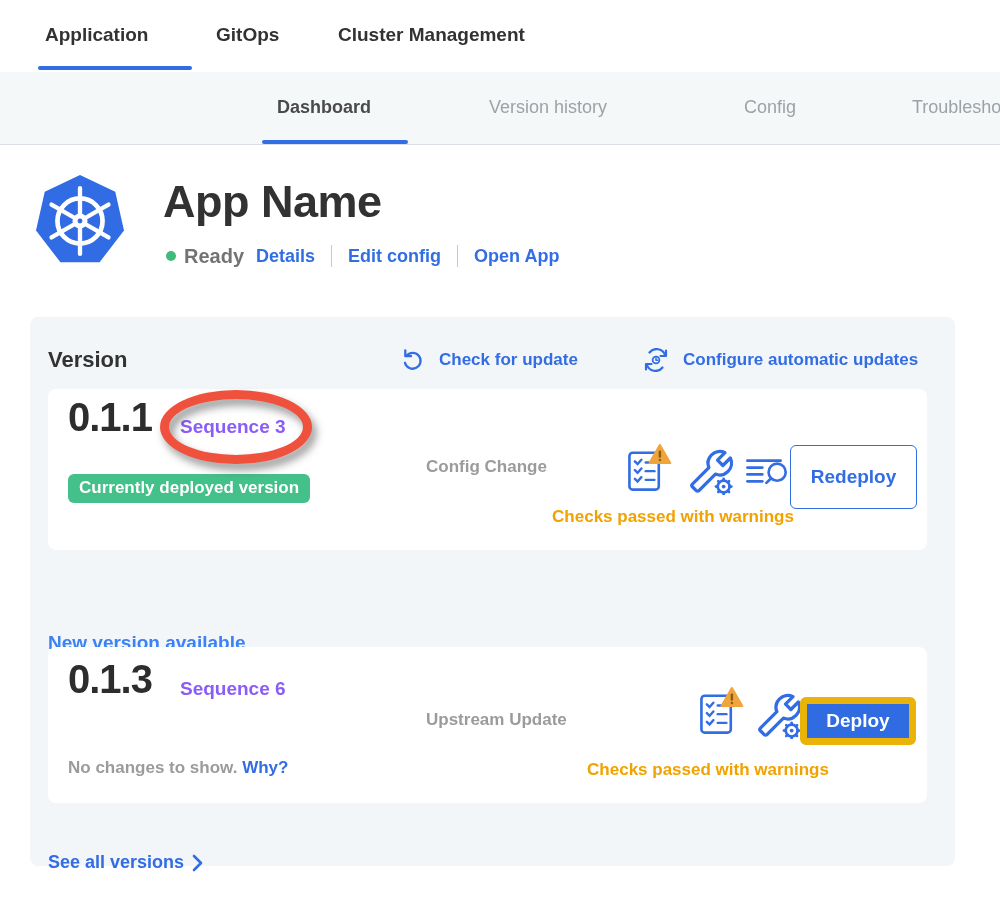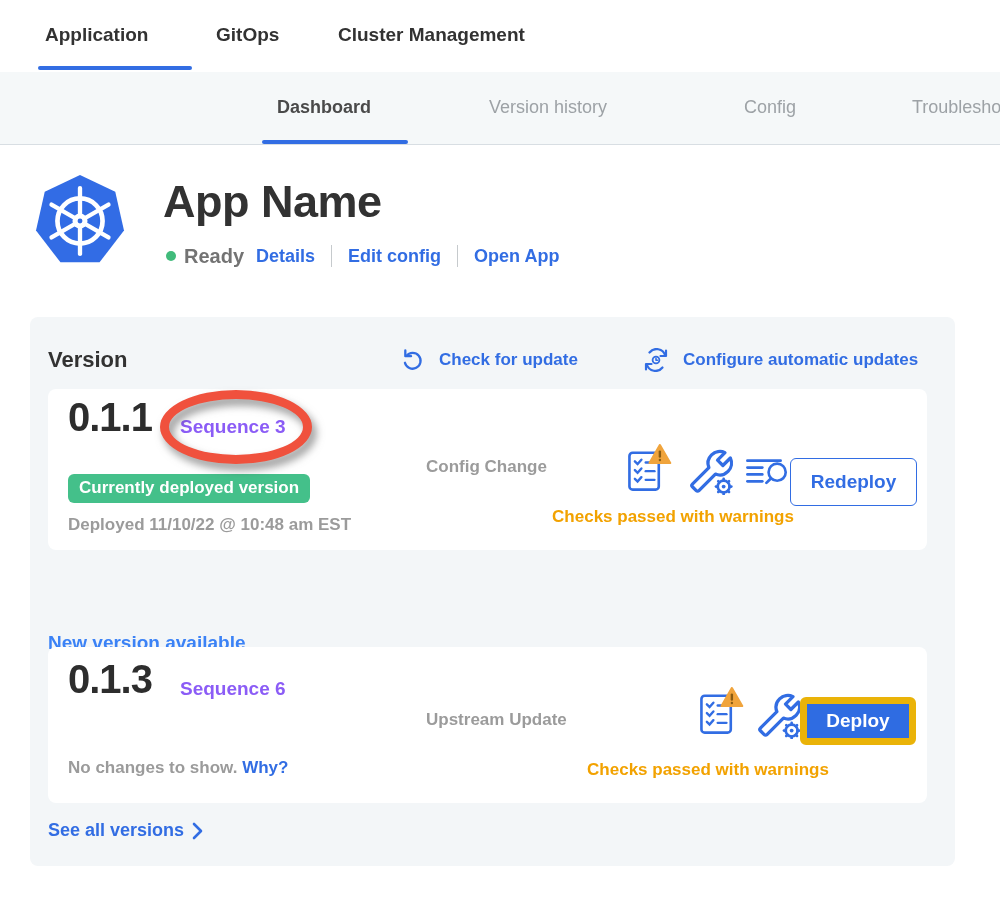--- a/index.html
+++ b/index.html
@@ -53,21 +53,21 @@
   .why { color:#326de3; font-weight:700; cursor:pointer; }
 
   .btn { position:absolute; display:flex; align-items:center; justify-content:center;
     font-size:19px; font-weight:700; border-radius:6px; cursor:pointer; }
   .btn-outline { background:#fff; border:1.5px solid #326de3; color:#326de3; }
   .btn-primary { background:#2f6ce2; border:7px solid #eab308; color:#fff; }
 
   .status-icon { position:absolute; cursor:pointer; }
 
   .teal-heading { position:absolute; left:48px; top:588px; font-size:19px; font-weight:700; color:#3b82f6;margin-top:44px; }
-  .see-all { position:absolute; left:48px; top:820px; display:flex; align-items:center; gap:8px;
+  .see-all { position:absolute; left:48px; top:852px; display:flex; align-items:center; gap:8px;
     font-size:18px; font-weight:700; color:#326de3; cursor:pointer; }
 
   
   .annotation-ellipse { position:absolute; left:160px; top:390px; width:152px; height:74px;
     border:9px solid #f0513d; border-radius:50%; pointer-events:none;
     filter:drop-shadow(4px 6px 4px rgba(60,60,60,0.55)); }
 </style>
 </head>
 <body>
 
@@ -134,21 +134,20 @@
     <circle cx="12" cy="12" r="3.4" stroke-width="1.8"></circle>
     <polyline points="12 10.4 12 12.2 13.6 12.2" stroke-width="1.6"></polyline>
   </svg>
   <span>Configure automatic updates</span>
 </div>
 
 <div class="release-card card1">
   <span class="ver-num" style="left:20px; top:6px">0.1.1</span>
   <span class="seq" style="left:132px; top:27px">Sequence 3</span>
   <span class="badge">Currently deployed version</span>
-  <span class="meta" style="left:20px; top:126px">Deployed 11/10/22 @ 10:48 am EST</span>
   <span class="source-type" style="left:378px; top:68px">Config Change</span>
 
   <svg class="status-icon" style="left:578px; top:55px" width="46" height="50" viewBox="0 0 42 46">
     <rect x="3" y="8" width="27" height="34" rx="3" fill="none" stroke="#326de3" stroke-width="2.4"></rect>
     <g stroke="#326de3" stroke-width="2.2" stroke-linecap="round" fill="none">
       <polyline points="8 16 10.5 18.5 14 14.5"></polyline>
         <line x1="18" y1="17" x2="26" y2="17"></line>
       <polyline points="8 24 10.5 26.5 14 22.5"></polyline>
         <line x1="18" y1="25" x2="26" y2="25"></line>
       <polyline points="8 32 10.5 34.5 14 30.5"></polyline>
@@ -185,21 +184,21 @@
     <g stroke="#326de3" stroke-width="2.4" stroke-linecap="round" fill="none">
       <line x1="2" y1="5" x2="31" y2="5"></line>
       <line x1="2" y1="11" x2="15" y2="11"></line>
       <line x1="2" y1="17" x2="15" y2="17"></line>
       <line x1="2" y1="23" x2="15" y2="23"></line>
       <circle cx="28" cy="15" r="7.5" stroke-width="2.3"></circle>
       <line x1="22.3" y1="20.7" x2="18.6" y2="24.4"></line>
     </g>
   </svg>
 
-  <button class="btn btn-outline" style="left:742px; top:69px; width:127px; height:48px">Redeploy</button>
+  <button class="btn btn-outline" style="left:742px; top:56px; width:127px; height:64px">Redeploy</button>
 
   <span class="checks" style="left:455px; top:118px; width:340px">Checks passed with warnings</span>
 </div>
 
 <h3 class="teal-heading">New version available</h3>
 
 <div class="release-card card2">
   <span class="ver-num" style="left:20px; top:10px">0.1.3</span>
   <span class="seq" style="left:132px; top:31px">Sequence 6</span>
   <span class="meta" style="left:20px; top:111px">

